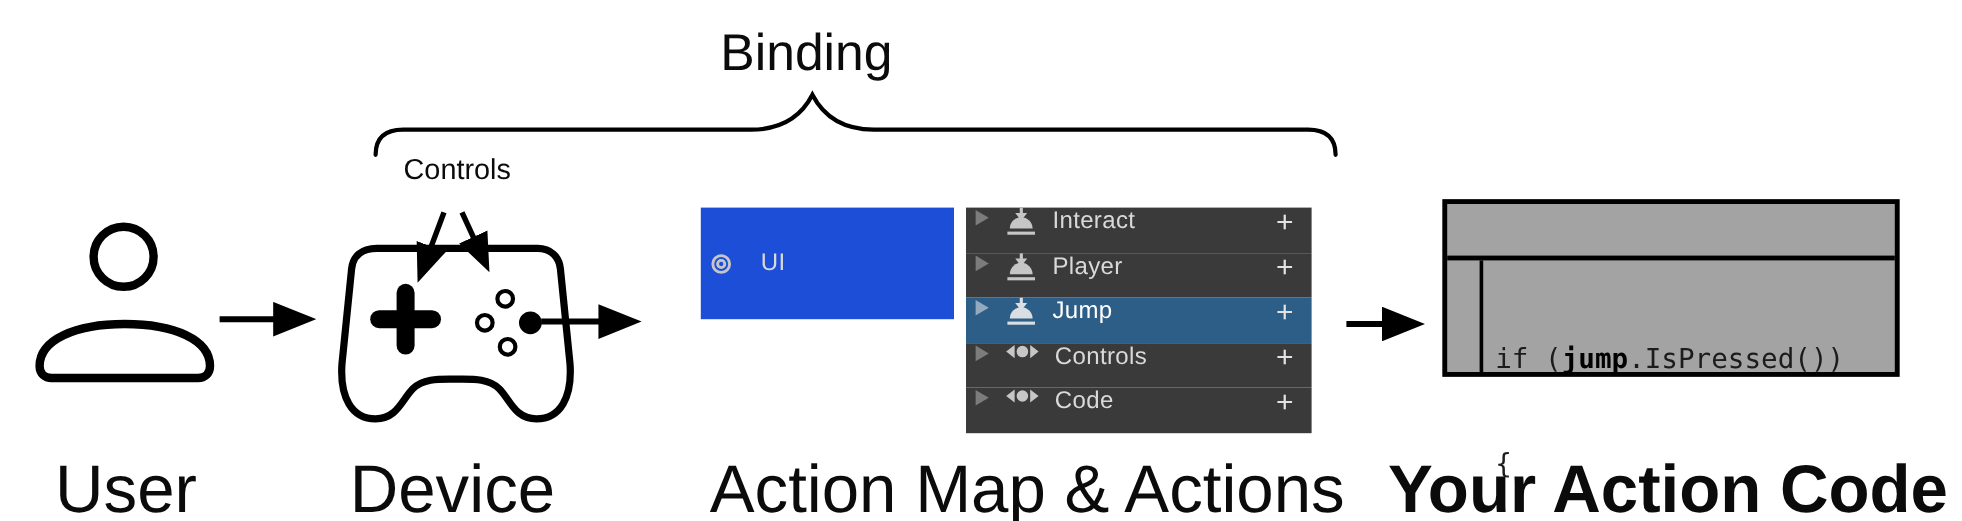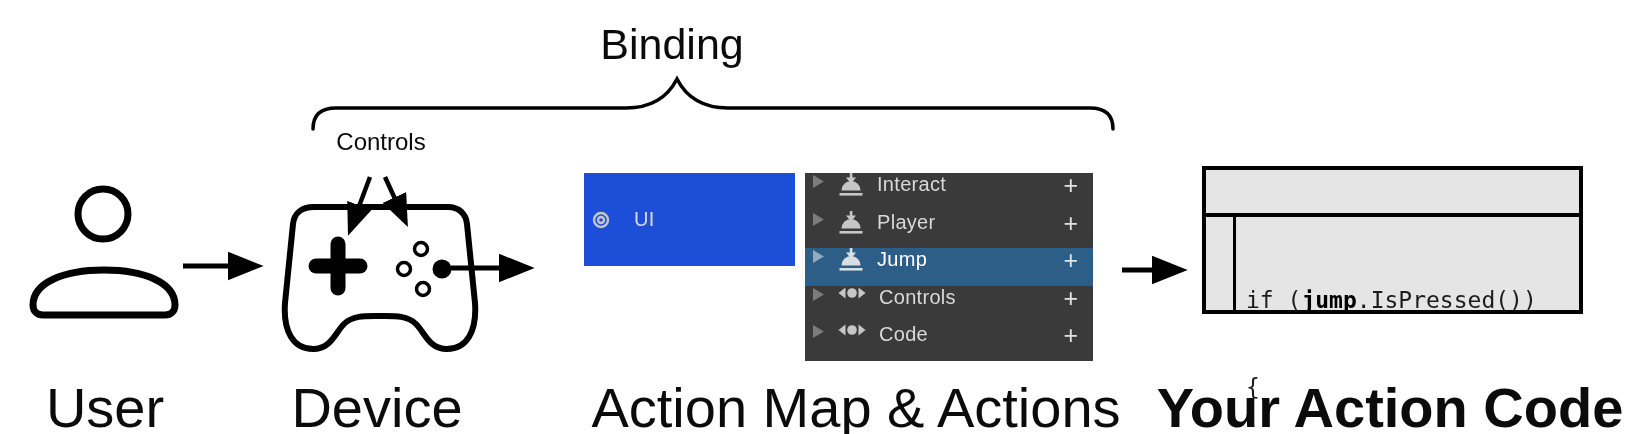--- a/index.html
+++ b/index.html
@@ -60,21 +60,21 @@
   .action-row.selected .type-icon .glyph{fill:#d9dee3;}
   .action-row .row-label{flex:1;}
   .action-row.selected .row-label{color:#ffffff;}
   .plus{
     flex:0 0 auto;font-size:25px;color:#e2e2e2;line-height:1;
     padding-bottom:2px;
   }
   
   .code-box{
     position:absolute;left:1202px;top:153px;width:381px;height:148px;
-    border:4px solid #000;box-sizing:border-box;background:#e5e5e5;
+    border:4px solid #000;box-sizing:border-box;background:#a3a3a3;
   }
   .code-titlebar{height:43px;border-bottom:4px solid #000;}
   .code-body{position:relative;height:calc(100% - 47px);}
   .code-gutter{
     position:absolute;left:27px;top:0;bottom:0;width:3px;background:#000;
   }
   .code-lines{
     position:absolute;left:40px;top:11px;
     font-family:"DejaVu Sans Mono",monospace;font-size:23px;line-height:29px;
     color:#1c1c1c;white-space:pre;

